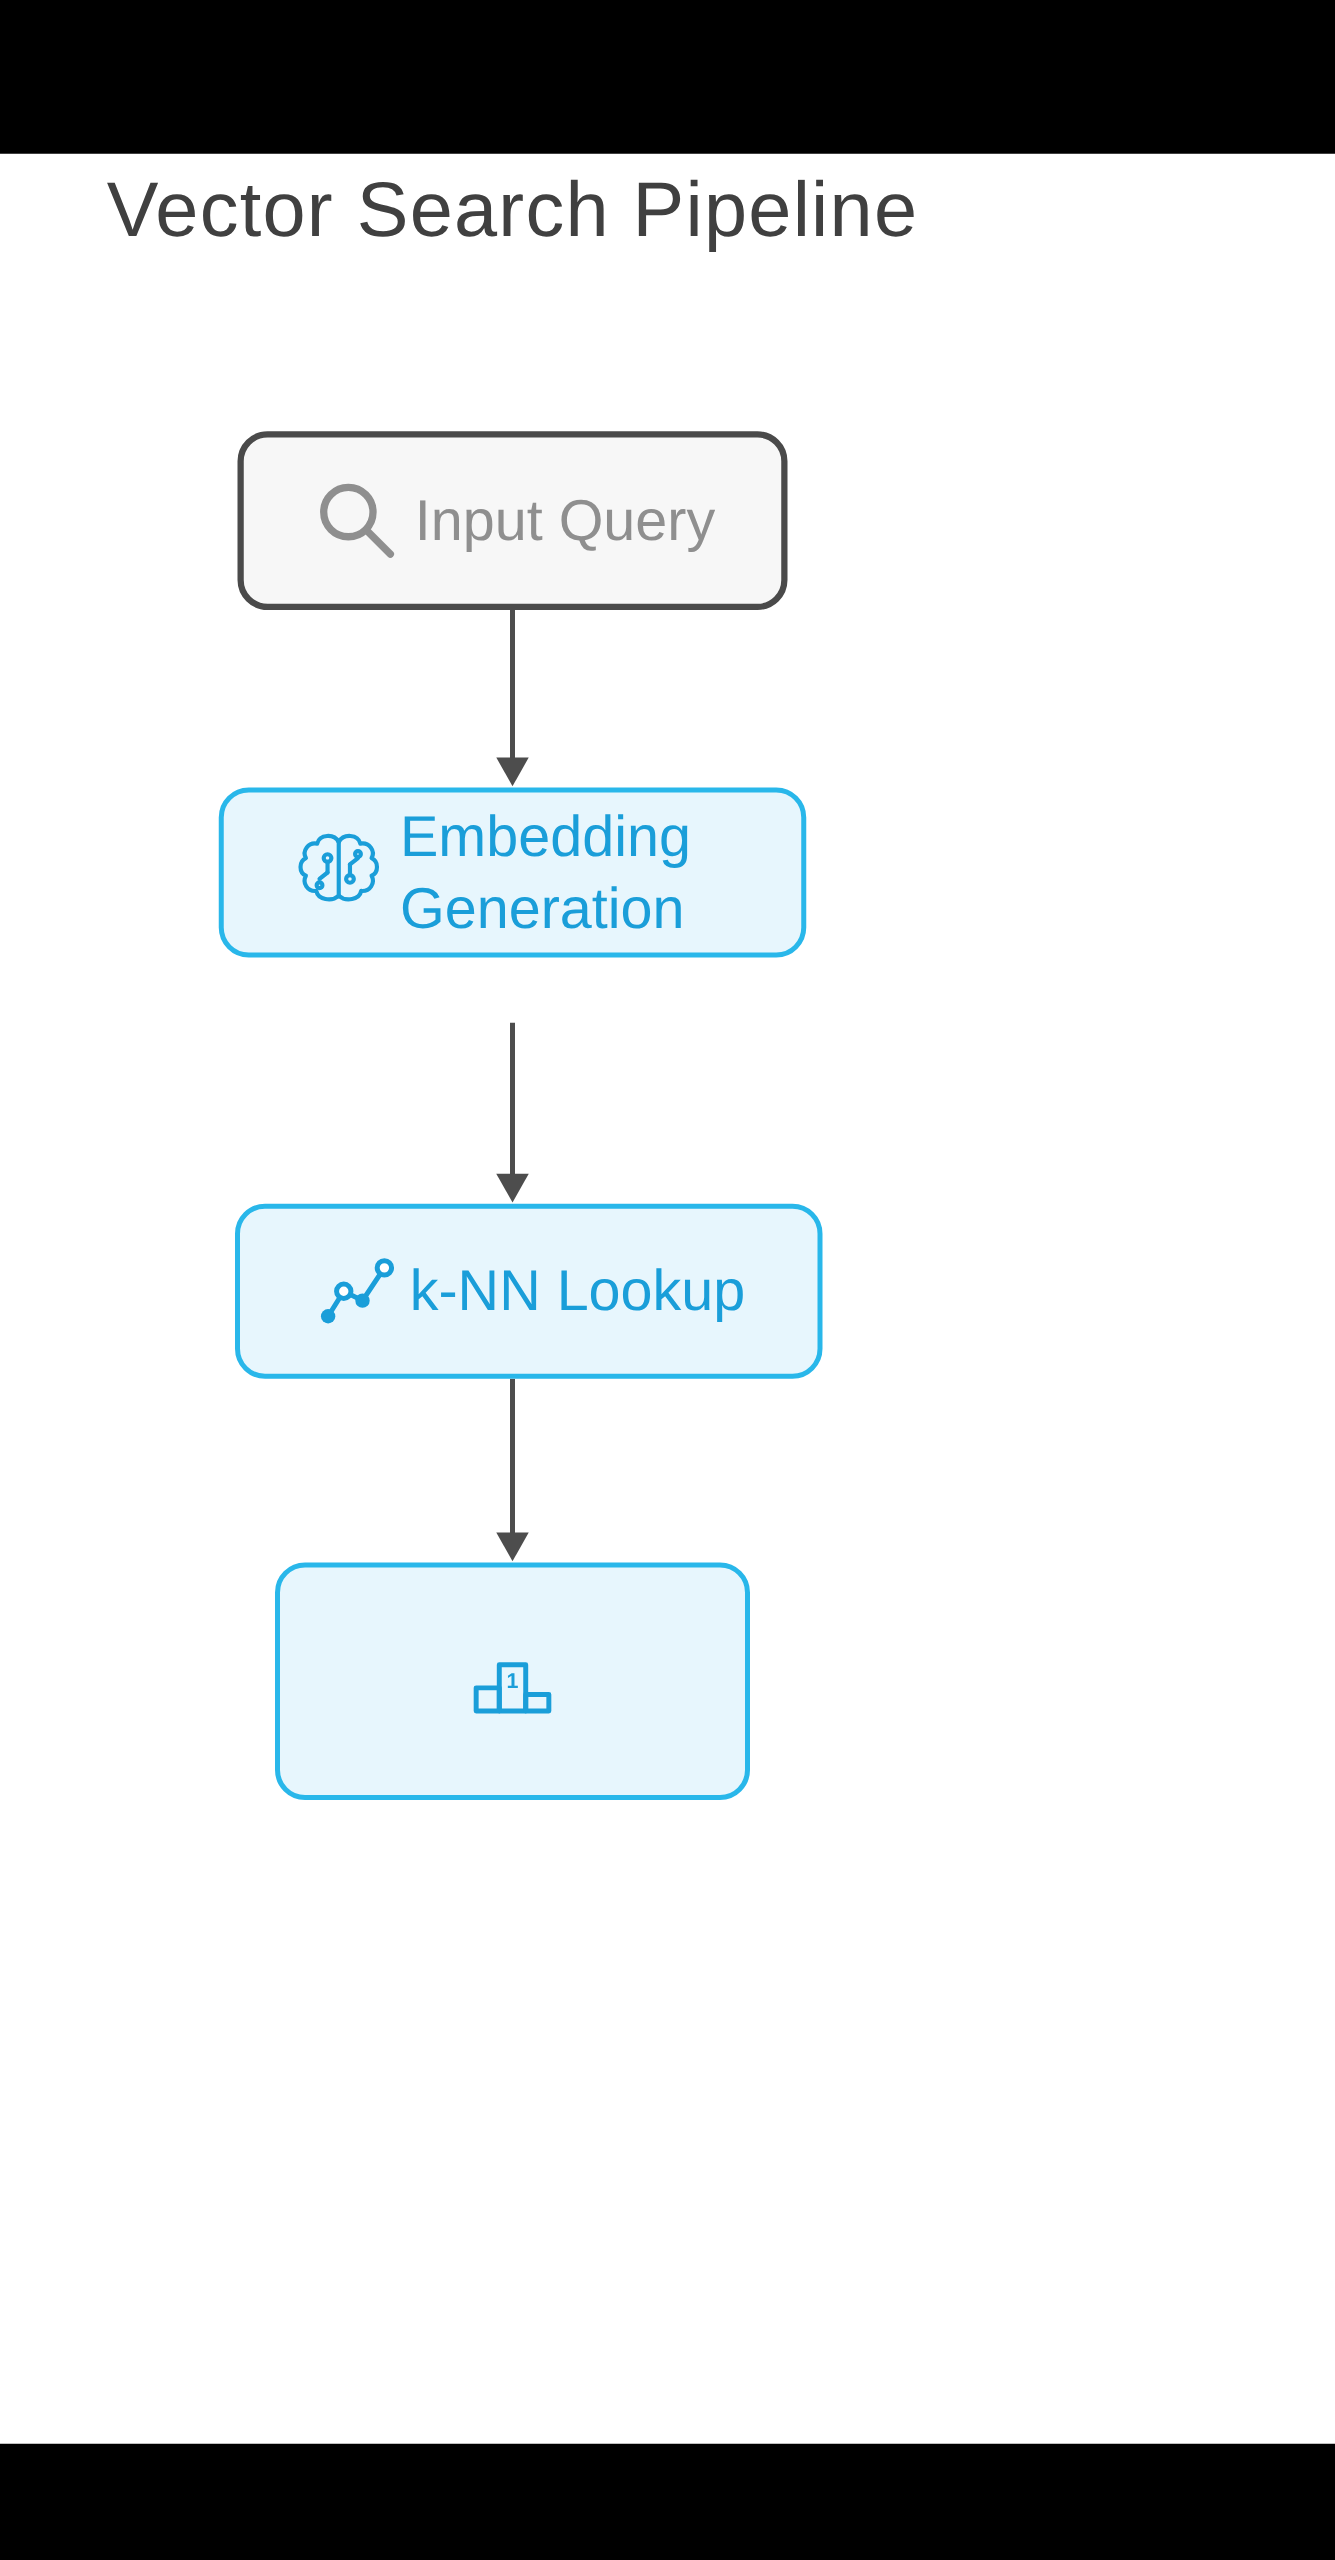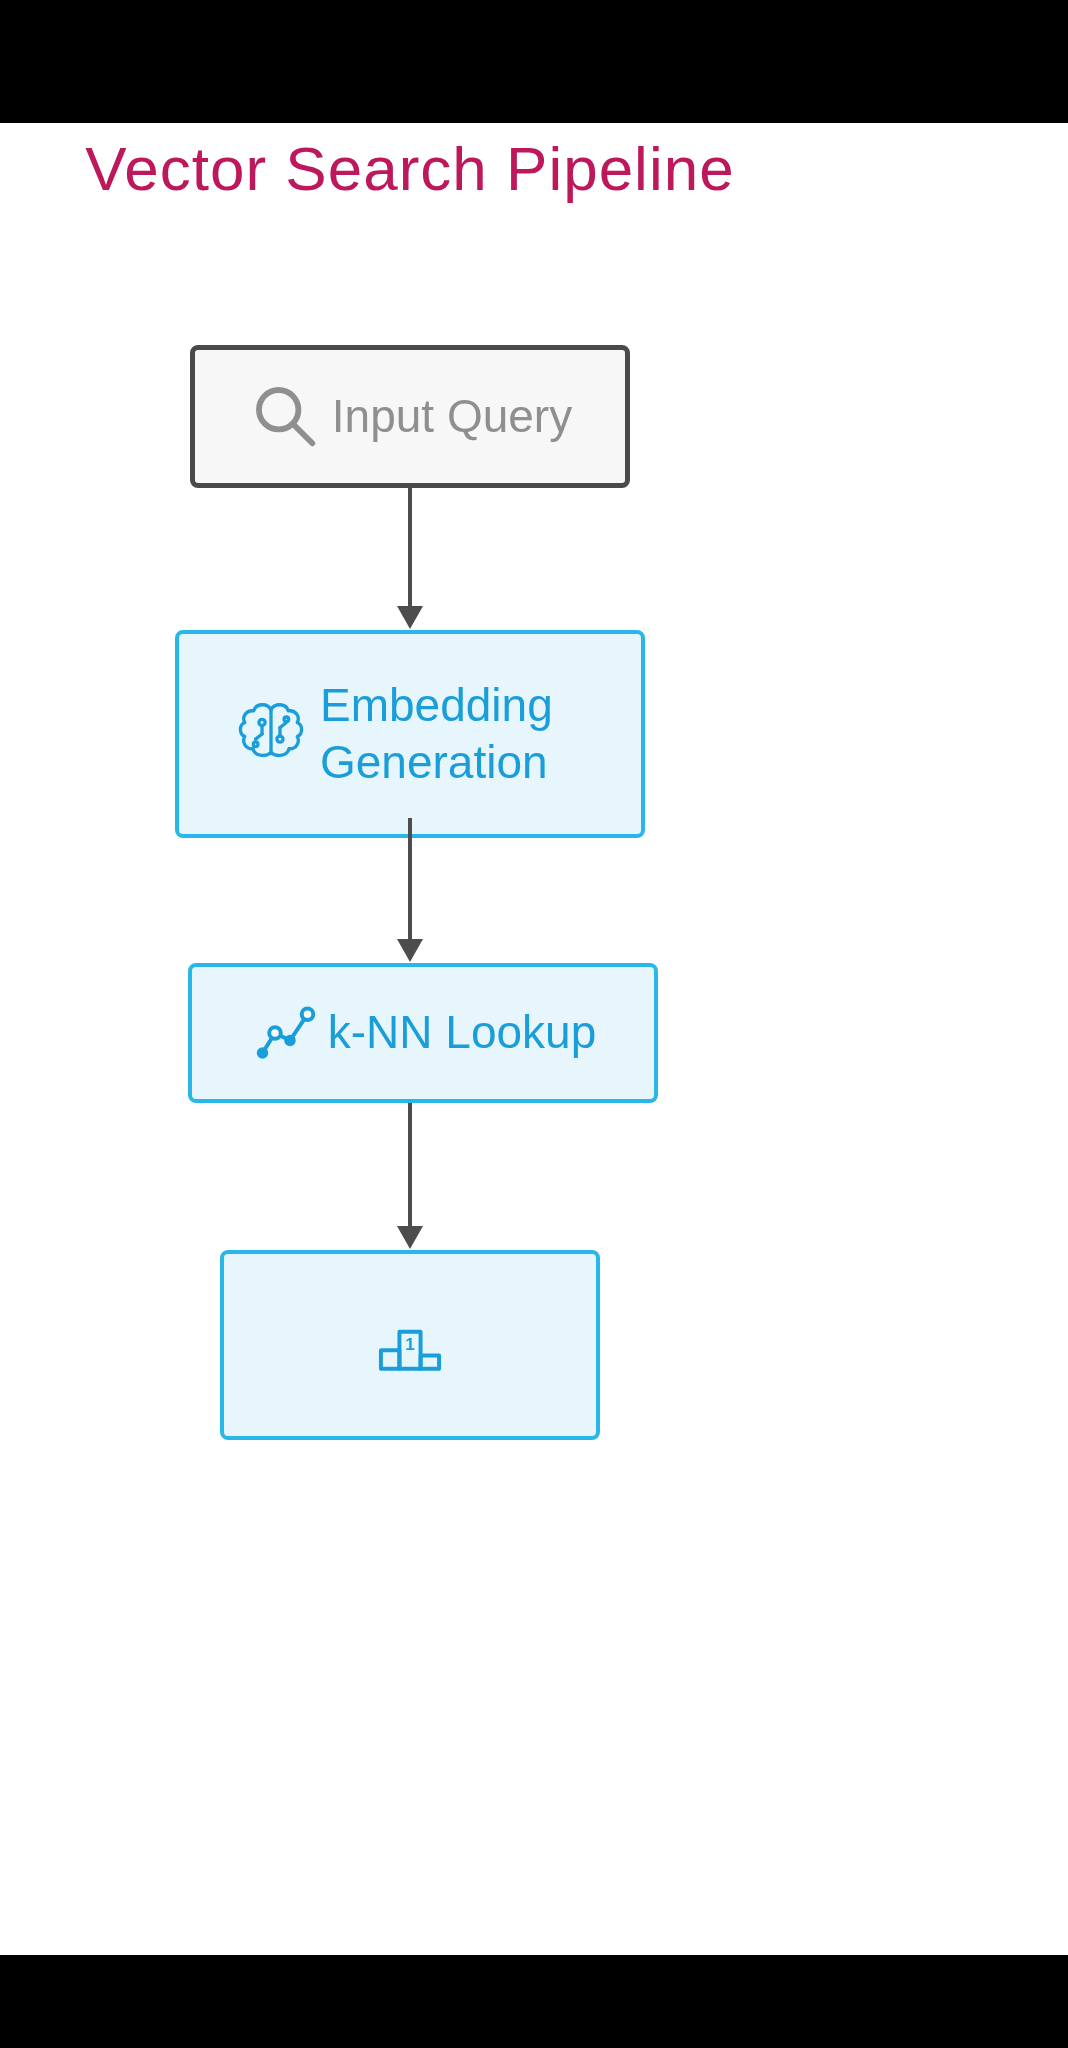--- a/index.html
+++ b/index.html
@@ -6,44 +6,44 @@
   body{
     width:1068px;height:2048px;position:relative;background:#000;
     font-family:"Liberation Sans", sans-serif;overflow:hidden;
   }
   .content{
     position:absolute;left:0;top:123px;width:1068px;height:1832px;
     background:#ffffff;
   }
   .title{
     position:absolute;left:0;top:10px;width:820px;
-    text-align:center;font-size:62px;font-weight:500;color:#be185d;
+    text-align:center;font-size:62px;font-weight:500;color:#404040;
     letter-spacing:1px;
   }
   .node{
     position:absolute;box-sizing:border-box;
     display:flex;align-items:center;justify-content:center;gap:8px;
-    border-radius:8px;
+    border-radius:24px;
   }
   .node .label{
     font-size:46px;font-weight:500;line-height:1.25;
   }
   .node-gray{
     background:#f7f7f7;border:5px solid #4a4a4a;
   }
   .node-gray .label{color:#8f8f8f;font-weight:400;}
   .node-blue{
     background:#e7f6fd;border:4px solid #29b7ea;
   }
   .node-blue .label{color:#1a9ed9;}
   .arrow{position:absolute;}
   .icon{display:flex;align-items:center;justify-content:center;}
   .node-input{left:190px;top:222px;width:440px;height:143px;}
   .arrow-1{left:388px;top:365px;}
-  .node-embed{left:175px;top:507px;width:470px;height:208px;}
+  .node-embed{left:175px;top:507px;width:470px;height:136px;}
   .node-embed .label{max-width:270px;}
   .arrow-2{left:388px;top:695px;}
   .node-knn{left:188px;top:840px;width:470px;height:140px;}
   .arrow-3{left:388px;top:980px;}
   .node-results{left:220px;top:1127px;width:380px;height:190px;}
   .node-results .label{max-width:200px;}
 </style>
 </head>
 <body>
 

